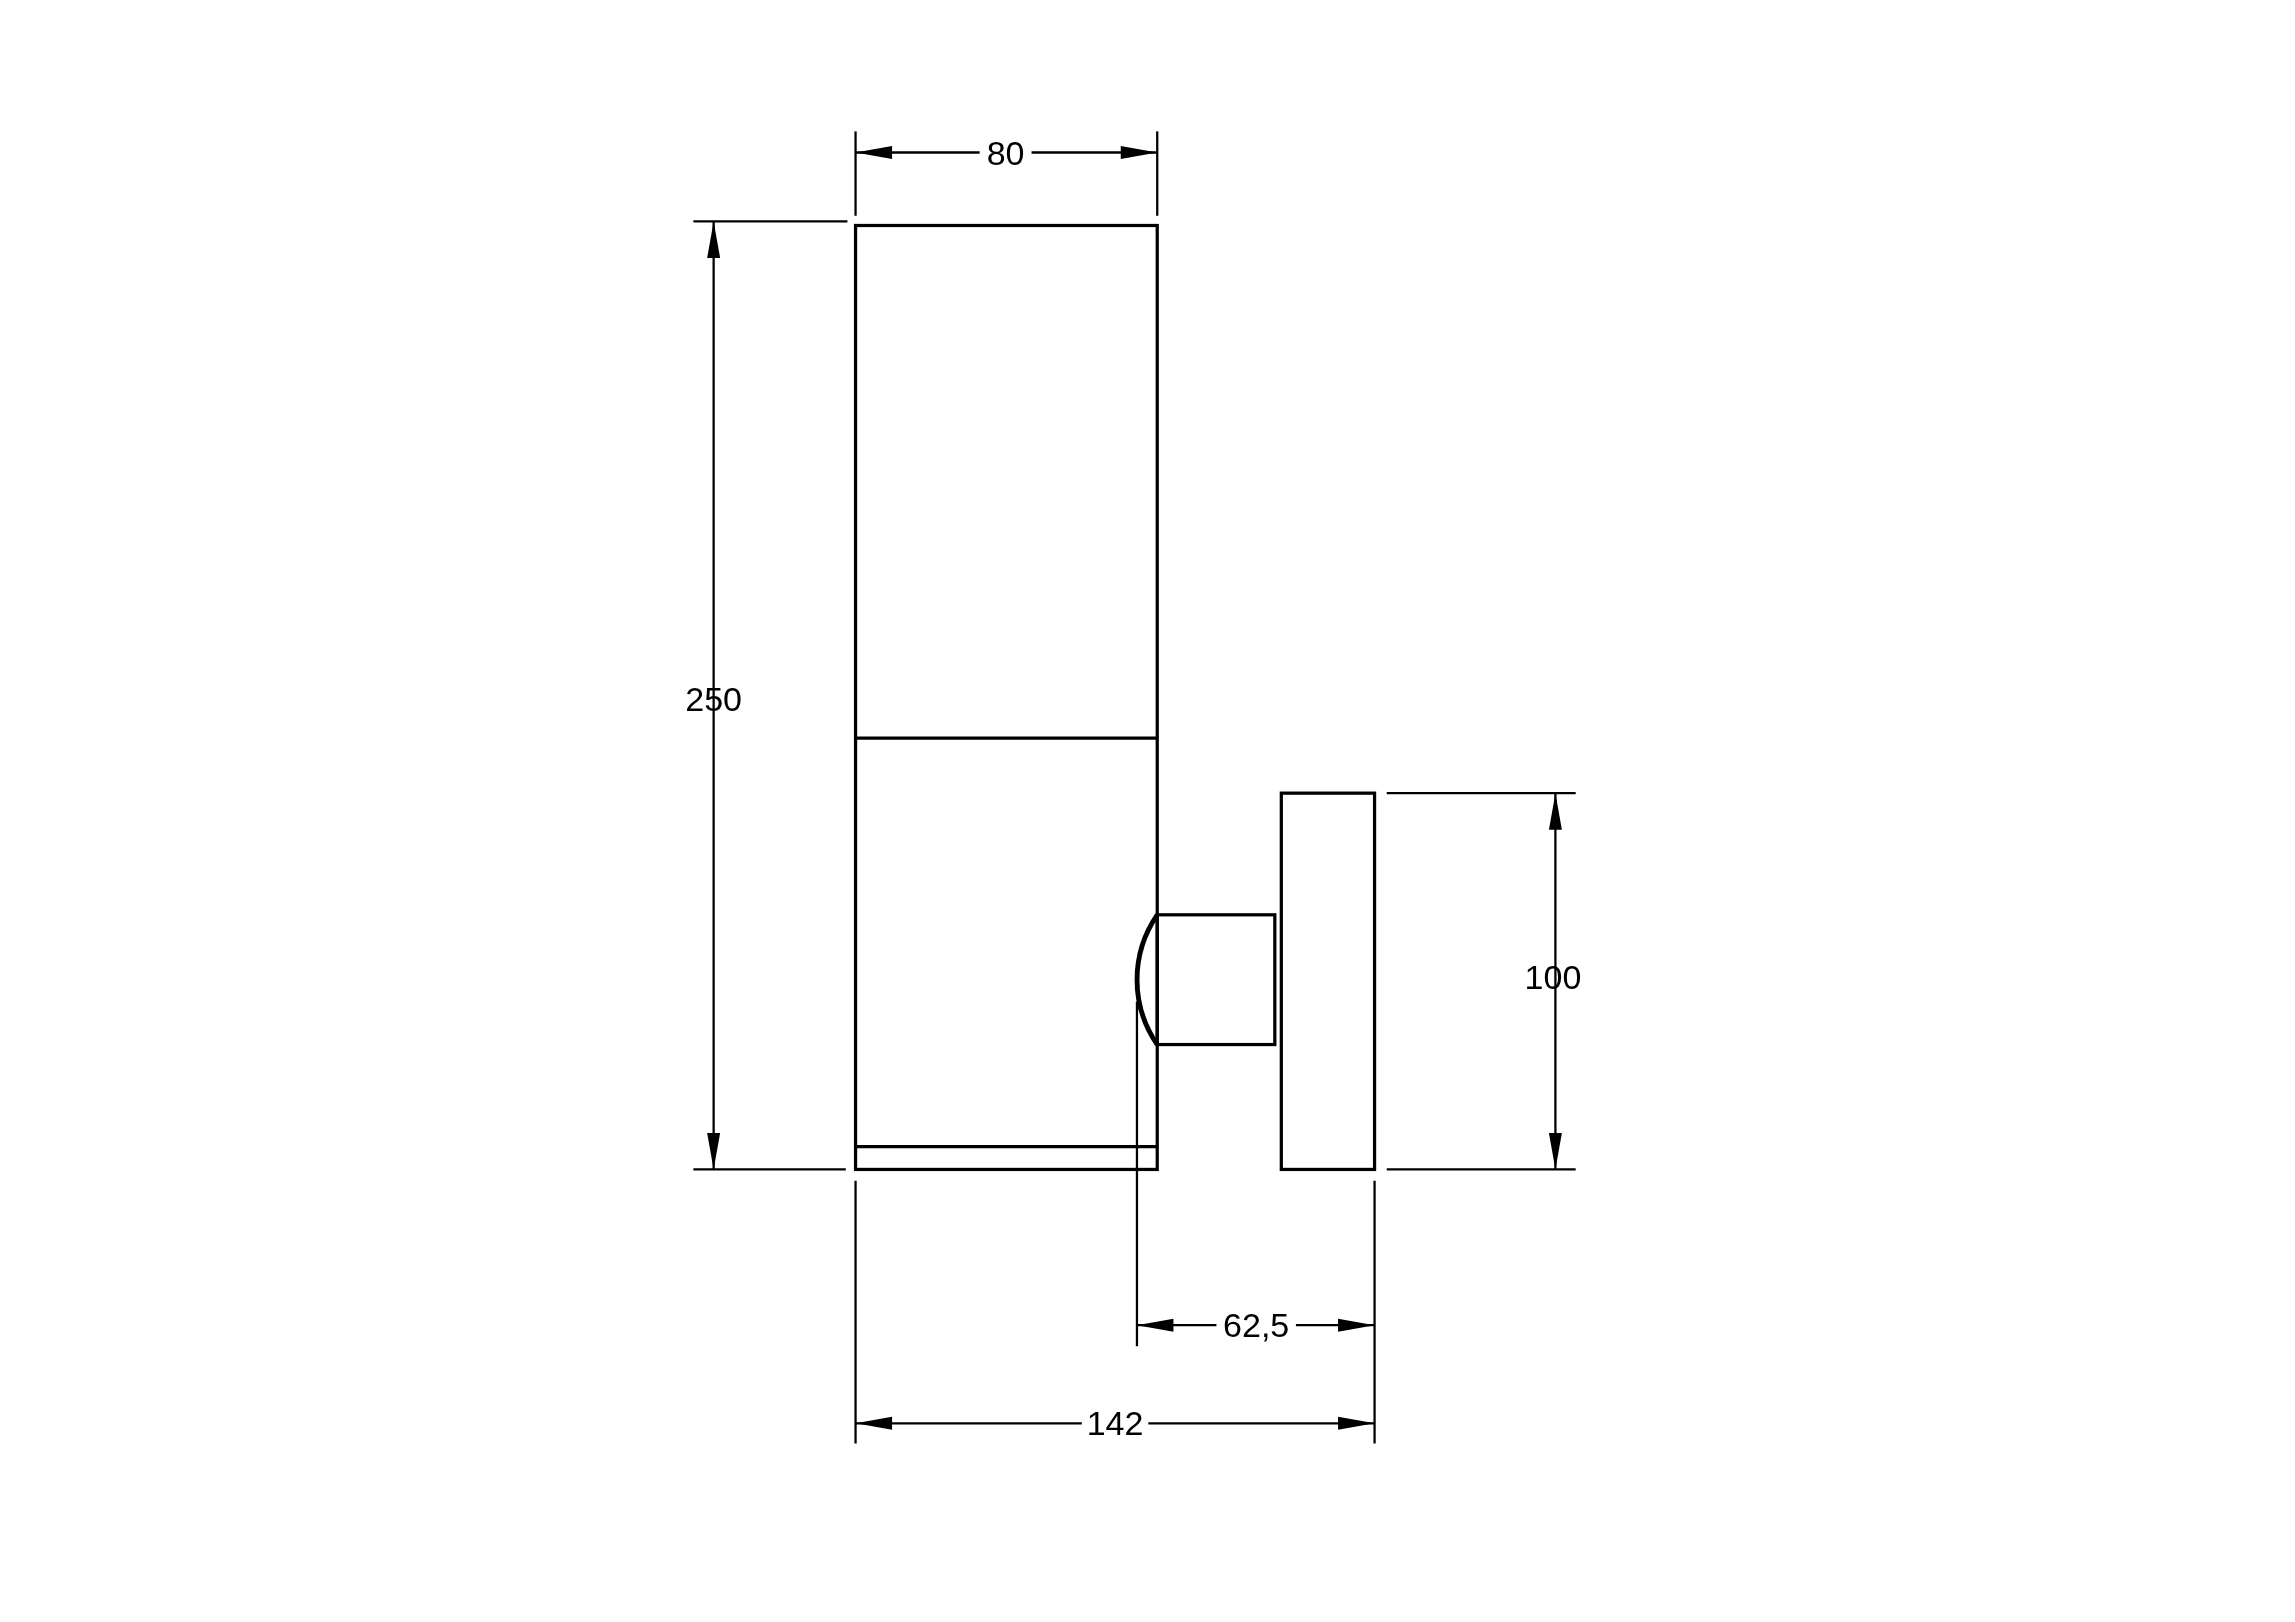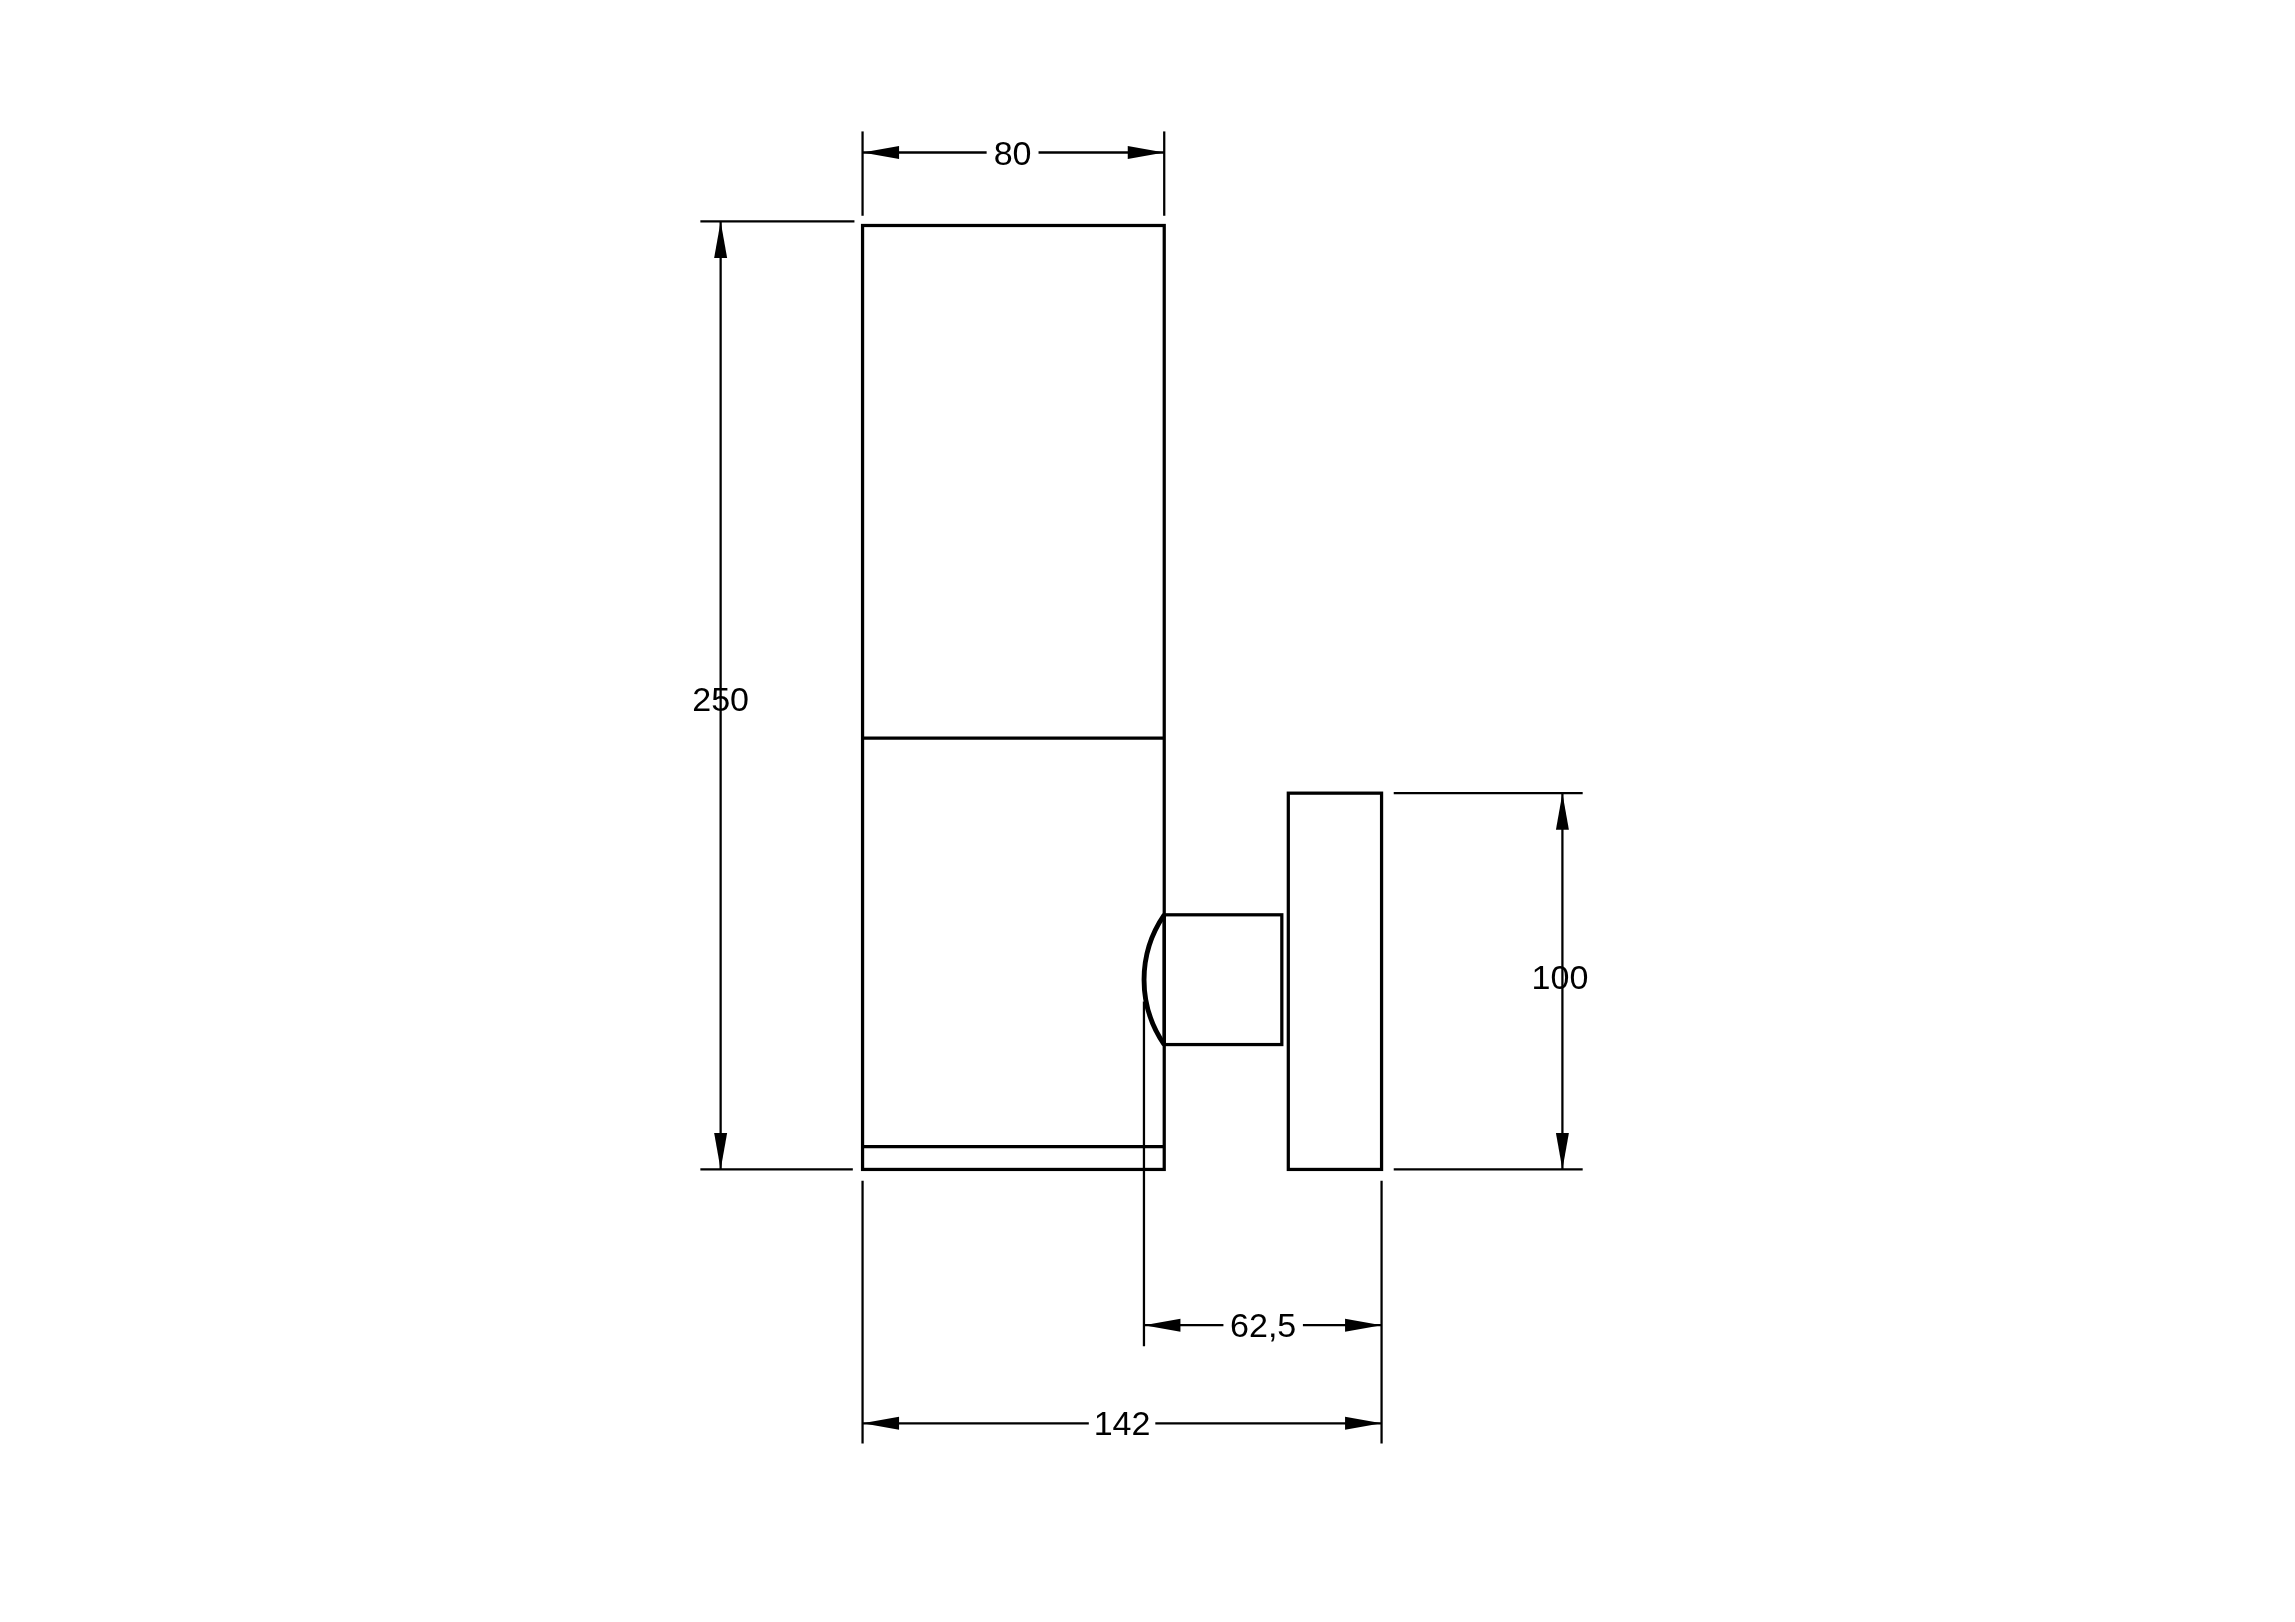--- a/index.html
+++ b/index.html
@@ -6,21 +6,20 @@
     margin: 0;
     padding: 0;
     background: #ffffff;
   }
   .canvas {
     position: relative;
     width: 1985px;
     height: 1622px;
     background: #ffffff;
     overflow: hidden;
-    margin-left: 7px;
   }
   svg { display: block; }
 
   
   .obj {
     stroke: #000000;
     stroke-width: 4;
     fill: none;
   }
   

